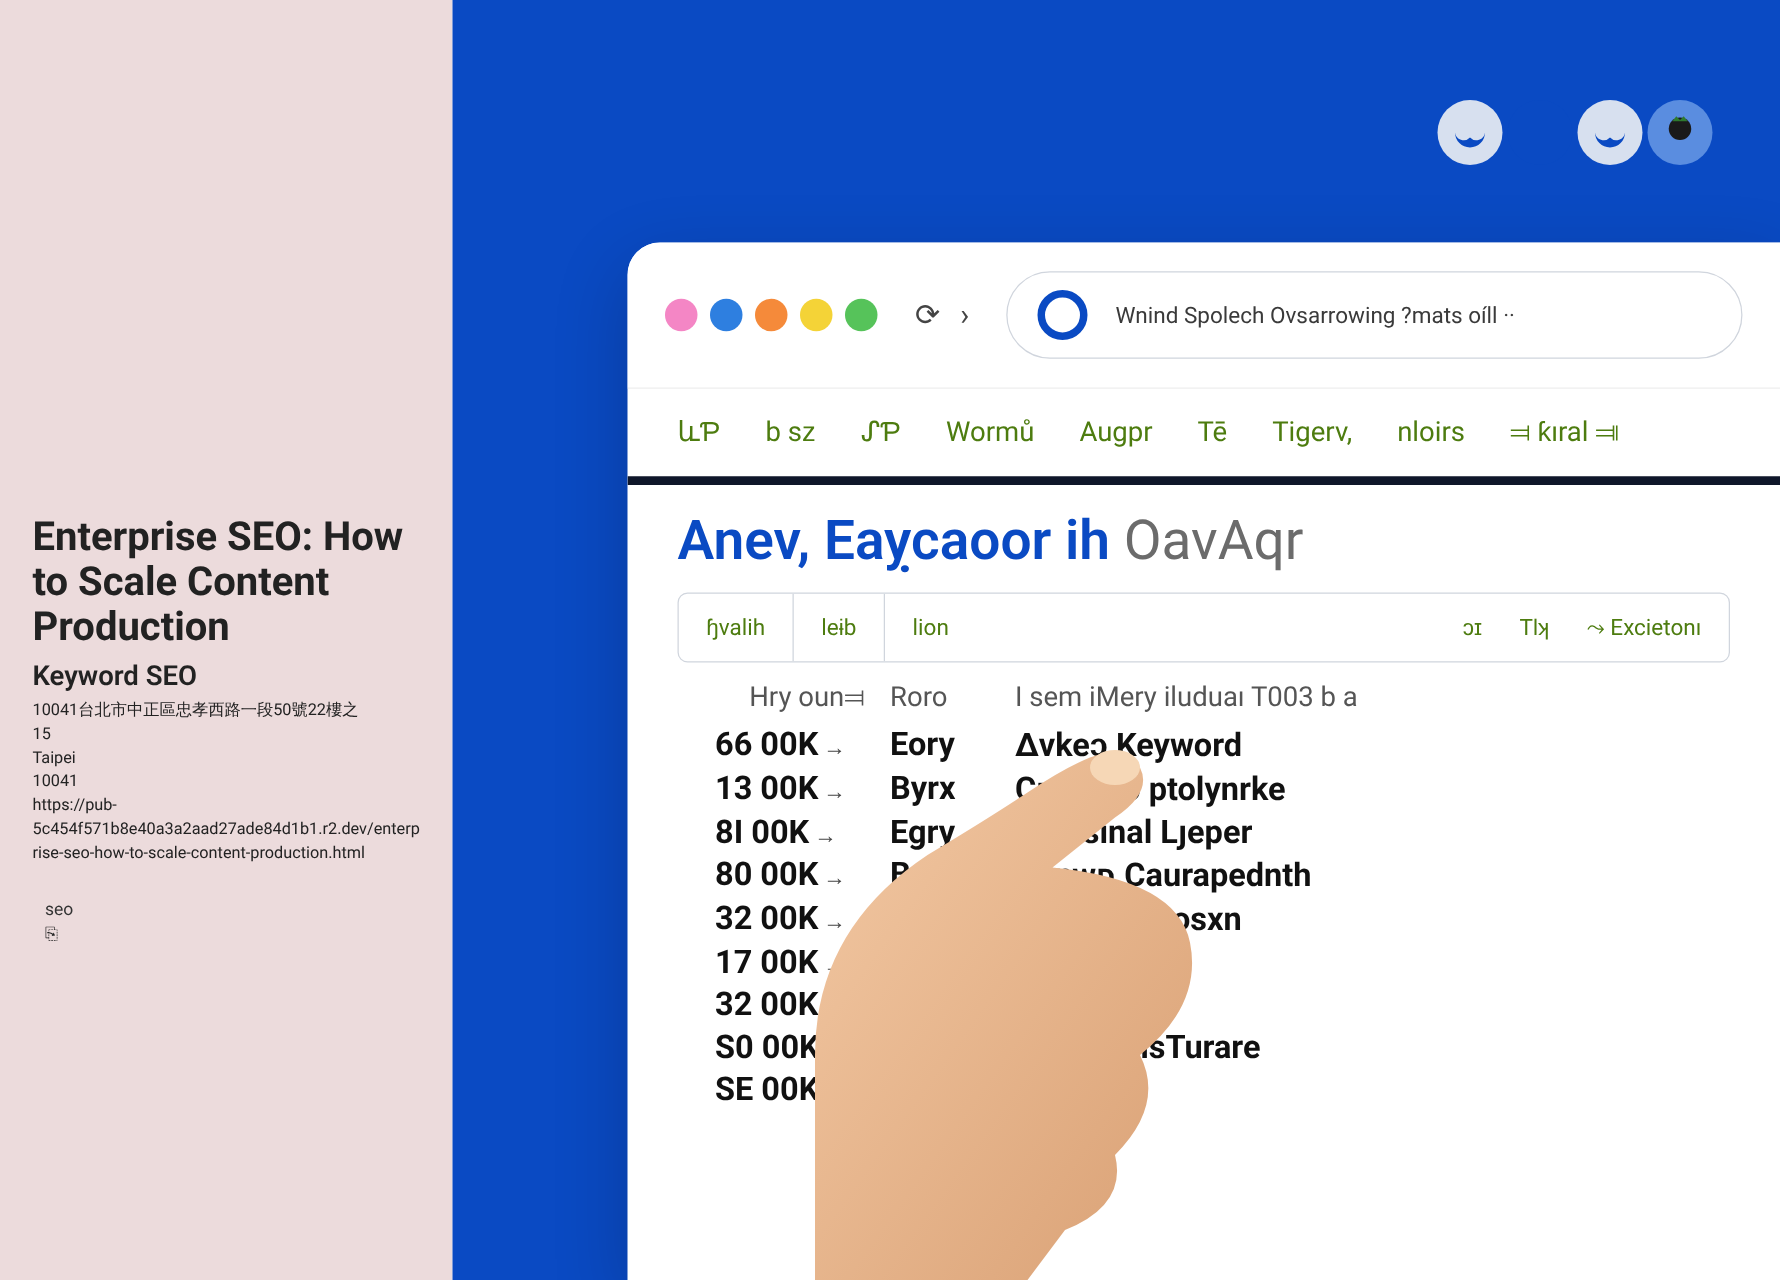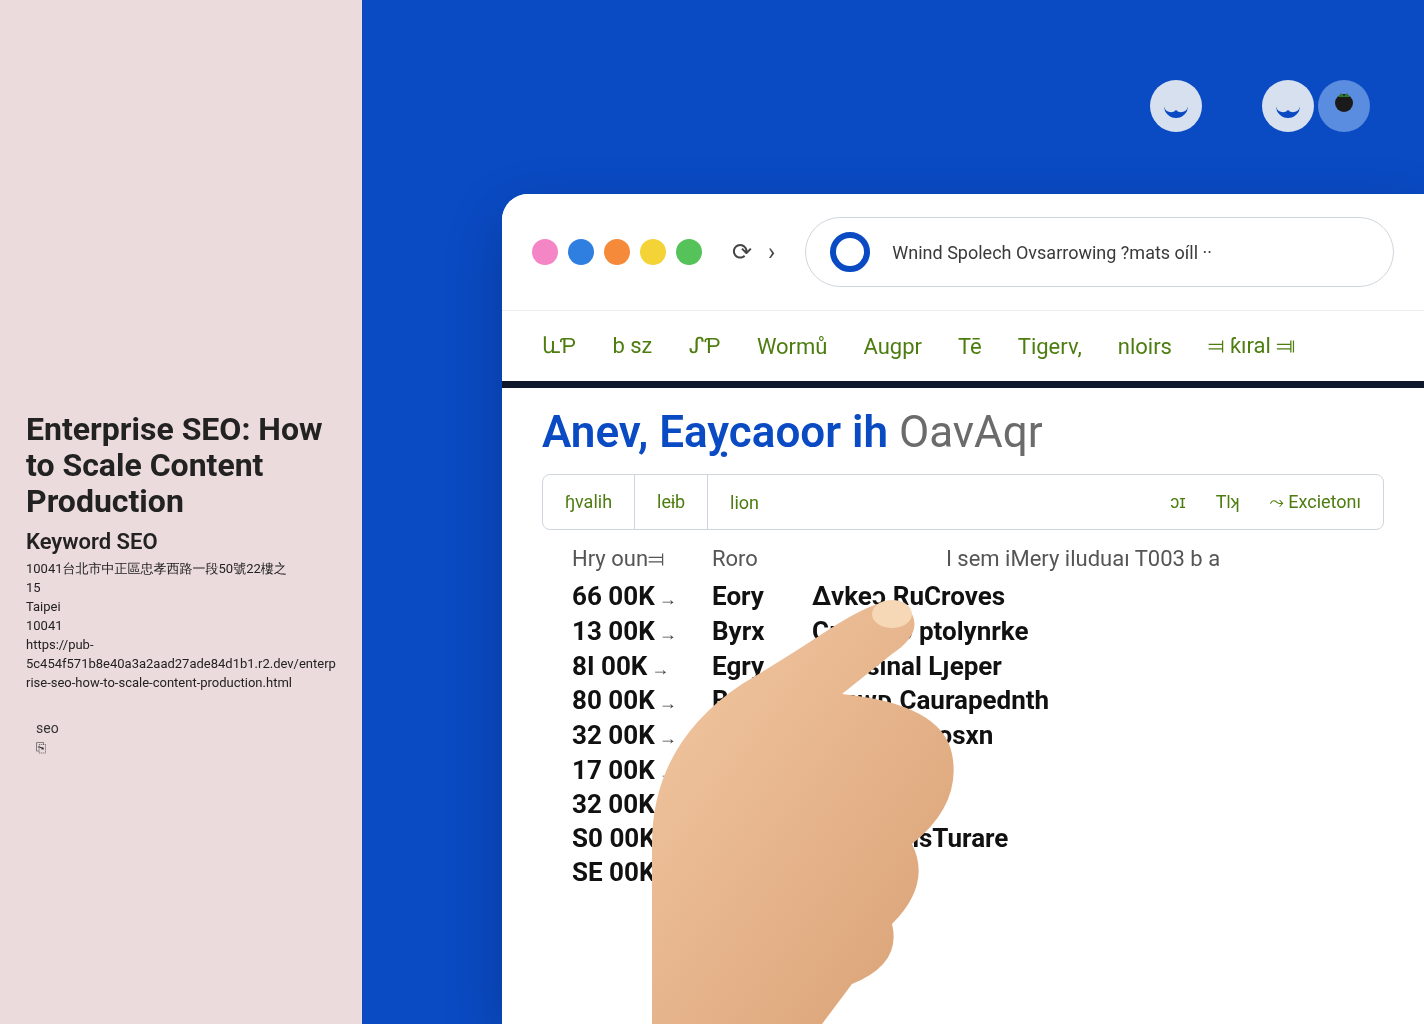--- a/index.html
+++ b/index.html
@@ -76,21 +76,21 @@
   .filter-bar > div {
     display:flex; align-items:center; gap:8px; padding:0 22px;
   }
   .filter-bar > div + div { border-left:1px solid #d0d5dd; }
   .filter-bar .trail { flex:1; justify-content:flex-end; gap:30px; border-left:none; }
 
   .column-header {
     padding: 16px 70px 4px 70px;
     display:flex; gap:20px; color:#555; font-size:22px;
   }
-  .column-header .c1{width:120px;} .column-header .c2{width:80px;} .column-header .c3{flex:1;text-align:center;}
+  .column-header .c1{width:120px;text-align:right;} .column-header .c2{width:80px;} .column-header .c3{flex:1;}
 
   .data-rows { padding: 6px 70px; display:flex; flex-direction:column; gap:4px; }
   .row {
     display:flex; gap:20px; align-items:flex-start; font-size:26px; color:#111; font-weight:700;
   }
   .row .c1{width:120px;} .row .c2{width:80px;} .row .c3{flex:1;}
   .row .arrow{font-size:18px; color:#444; margin-left:4px;}
 
   .hand-img {
     position: absolute; left: 90px; bottom: 0; width: 430px; height: 480px;
@@ -188,21 +188,21 @@
     <div class="column-header">
       <div class="c1">Hry oun⫤</div>
       <div class="c2">Roro</div>
       <div class="c3">I sem iMery iluduаı T003 b а</div>
     </div>
 
     <div class="data-rows">
       <div class="row">
         <div class="c1"><span>66 00K</span><span class="arrow">→</span></div>
         <div class="c2">Eory</div>
-        <div class="c3">Δvkeɔ   RuCroves</div>
+        <div class="c3">Δvkeɔ   Keyword</div>
       </div>
       <div class="row">
         <div class="c1"><span>13 00K</span><span class="arrow">→</span></div>
         <div class="c2">Byrx</div>
         <div class="c3">Cıgneᴴlo ptolynrke</div>
       </div>
       <div class="row">
         <div class="c1"><span>8I 00K</span><span class="arrow">→</span></div>
         <div class="c2">Egry</div>
         <div class="c3">Cllarsinal Lȷeper</div>

